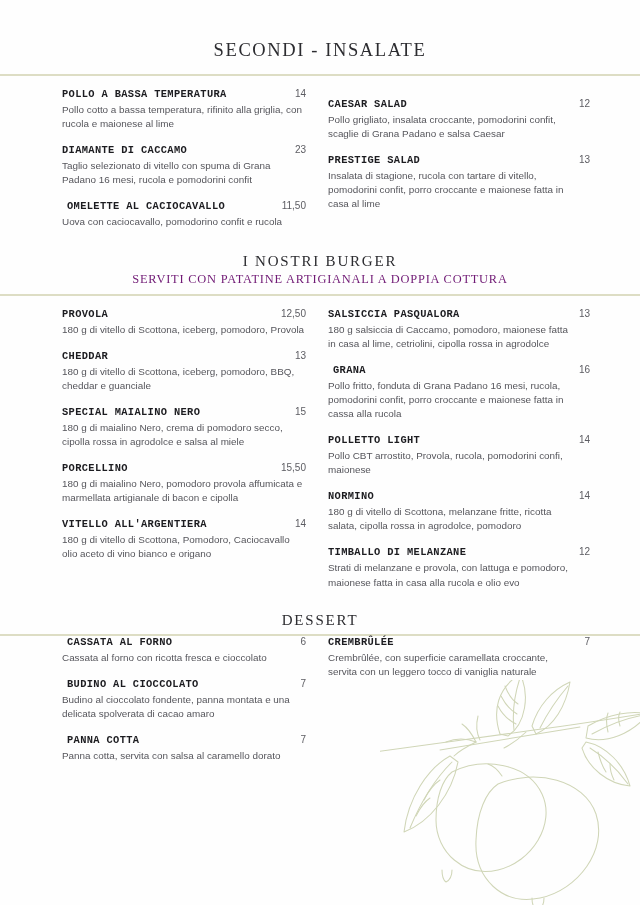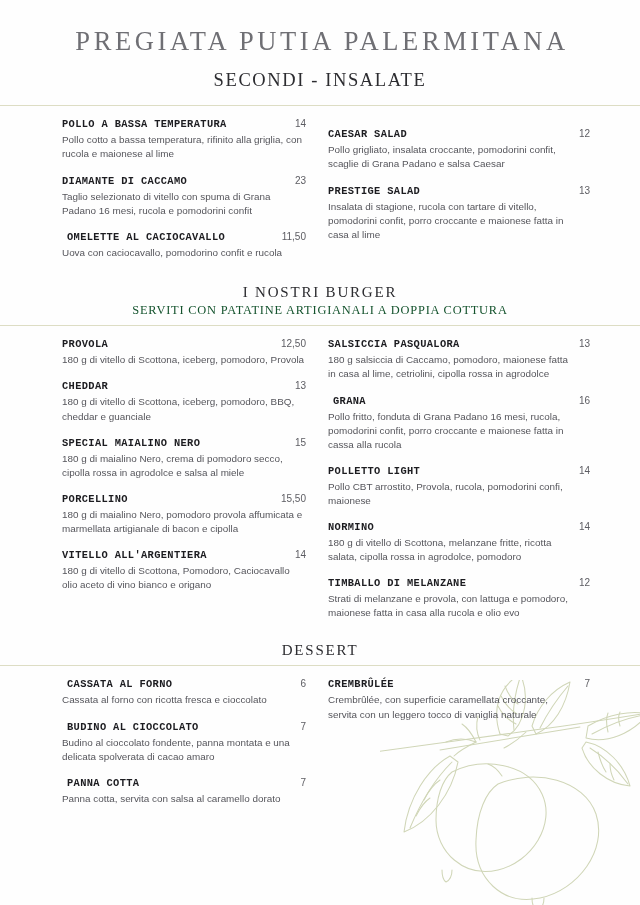--- a/index.html
+++ b/index.html
@@ -73,21 +73,21 @@
     letter-spacing: 1.8px;
     color: #2c2c30;
     line-height: 1.12;
     margin: 0;
   }
   .section-head .sh-sub {
     font-family: "Liberation Serif", serif;
     font-weight: 400;
     font-size: 12.4px;
     letter-spacing: 0.8px;
-    color: #14532d;
+    color: #701a75;
     line-height: 1.15;
     margin: 2px 0 0 0;
   }
 
   
   .rule {
     position: relative;
     z-index: 2;
     width: 100%;
     height: 1.6px;
@@ -152,21 +152,21 @@
 
   
   .col-left  .item-head { padding-right: 0px; }
   .col-right .item-head { padding-right: 0px; }
 
   .indent { padding-left: 5px; }
 
   
   .pad-sec1   { padding-top: 12px; padding-bottom: 10px; }
   .pad-burger { padding-top: 12px; padding-bottom: 12px; }
-  .pad-dess   { padding-top: 12px; padding-bottom: 10px; }
+  .pad-dess   { padding-bottom: 10px; }
 
   .gap-burger-head { padding-top: 14px; padding-bottom: 8px; }
   .gap-dess-head   { padding-top: 10px; padding-bottom: 6px; }
 </style>
 </head>
 <body>
 
 <div class="page">
 
   <svg class="decor" viewBox="0 0 260 225" aria-hidden="true">
@@ -208,21 +208,20 @@
 
       <path d="M118 104 C 156 88, 204 100, 216 134 C 228 170, 198 210, 160 218 C 122 226, 94 198, 96 160 C 97 132, 106 112, 118 104 Z"></path>
       <path d="M152 218 C 152 224, 154 229, 158 230 C 162 228, 164 224, 164 218"></path>
 
       <path d="M122 96 C 118 90, 114 86, 108 84"></path>
       <path d="M146 52 C 140 58, 132 64, 124 68"></path>
     </g>
   </svg>
 
   <div class="masthead">
-    <div class="brand-title">PREGIATA PUTIA PALERMITANA</div>
     <div class="section-kicker">SECONDI - INSALATE</div>
   </div>
 
   <div style="height:14px"></div>
   <hr class="rule">
 
   <div class="cols pad-sec1">
     <div class="col col-left">
 
       <div class="item">

